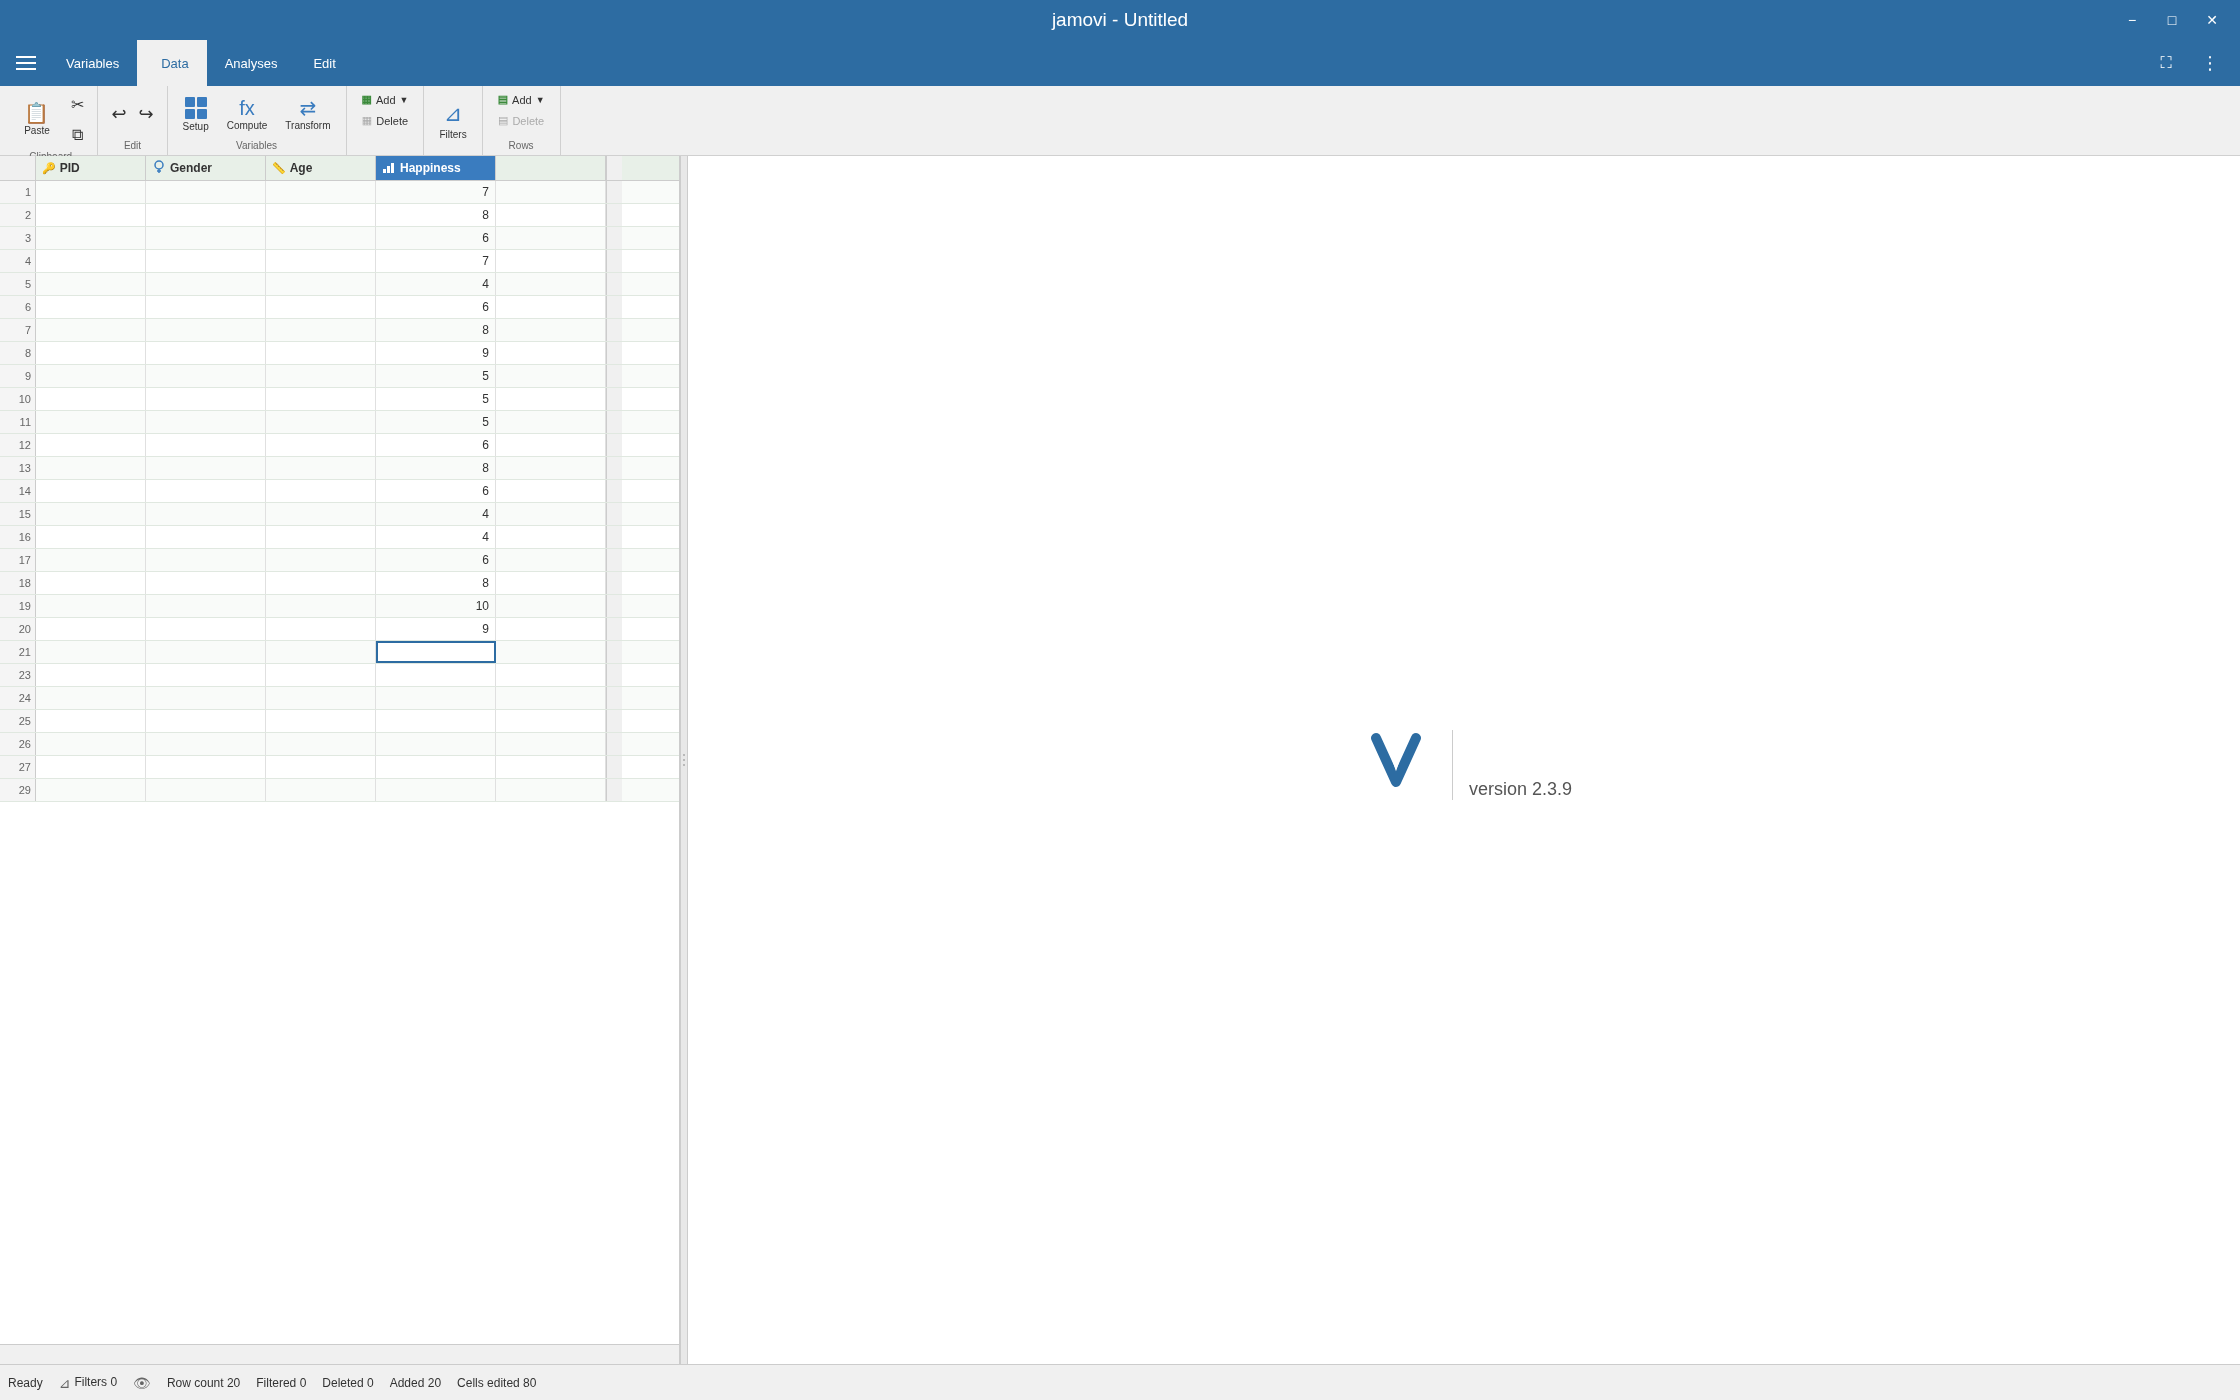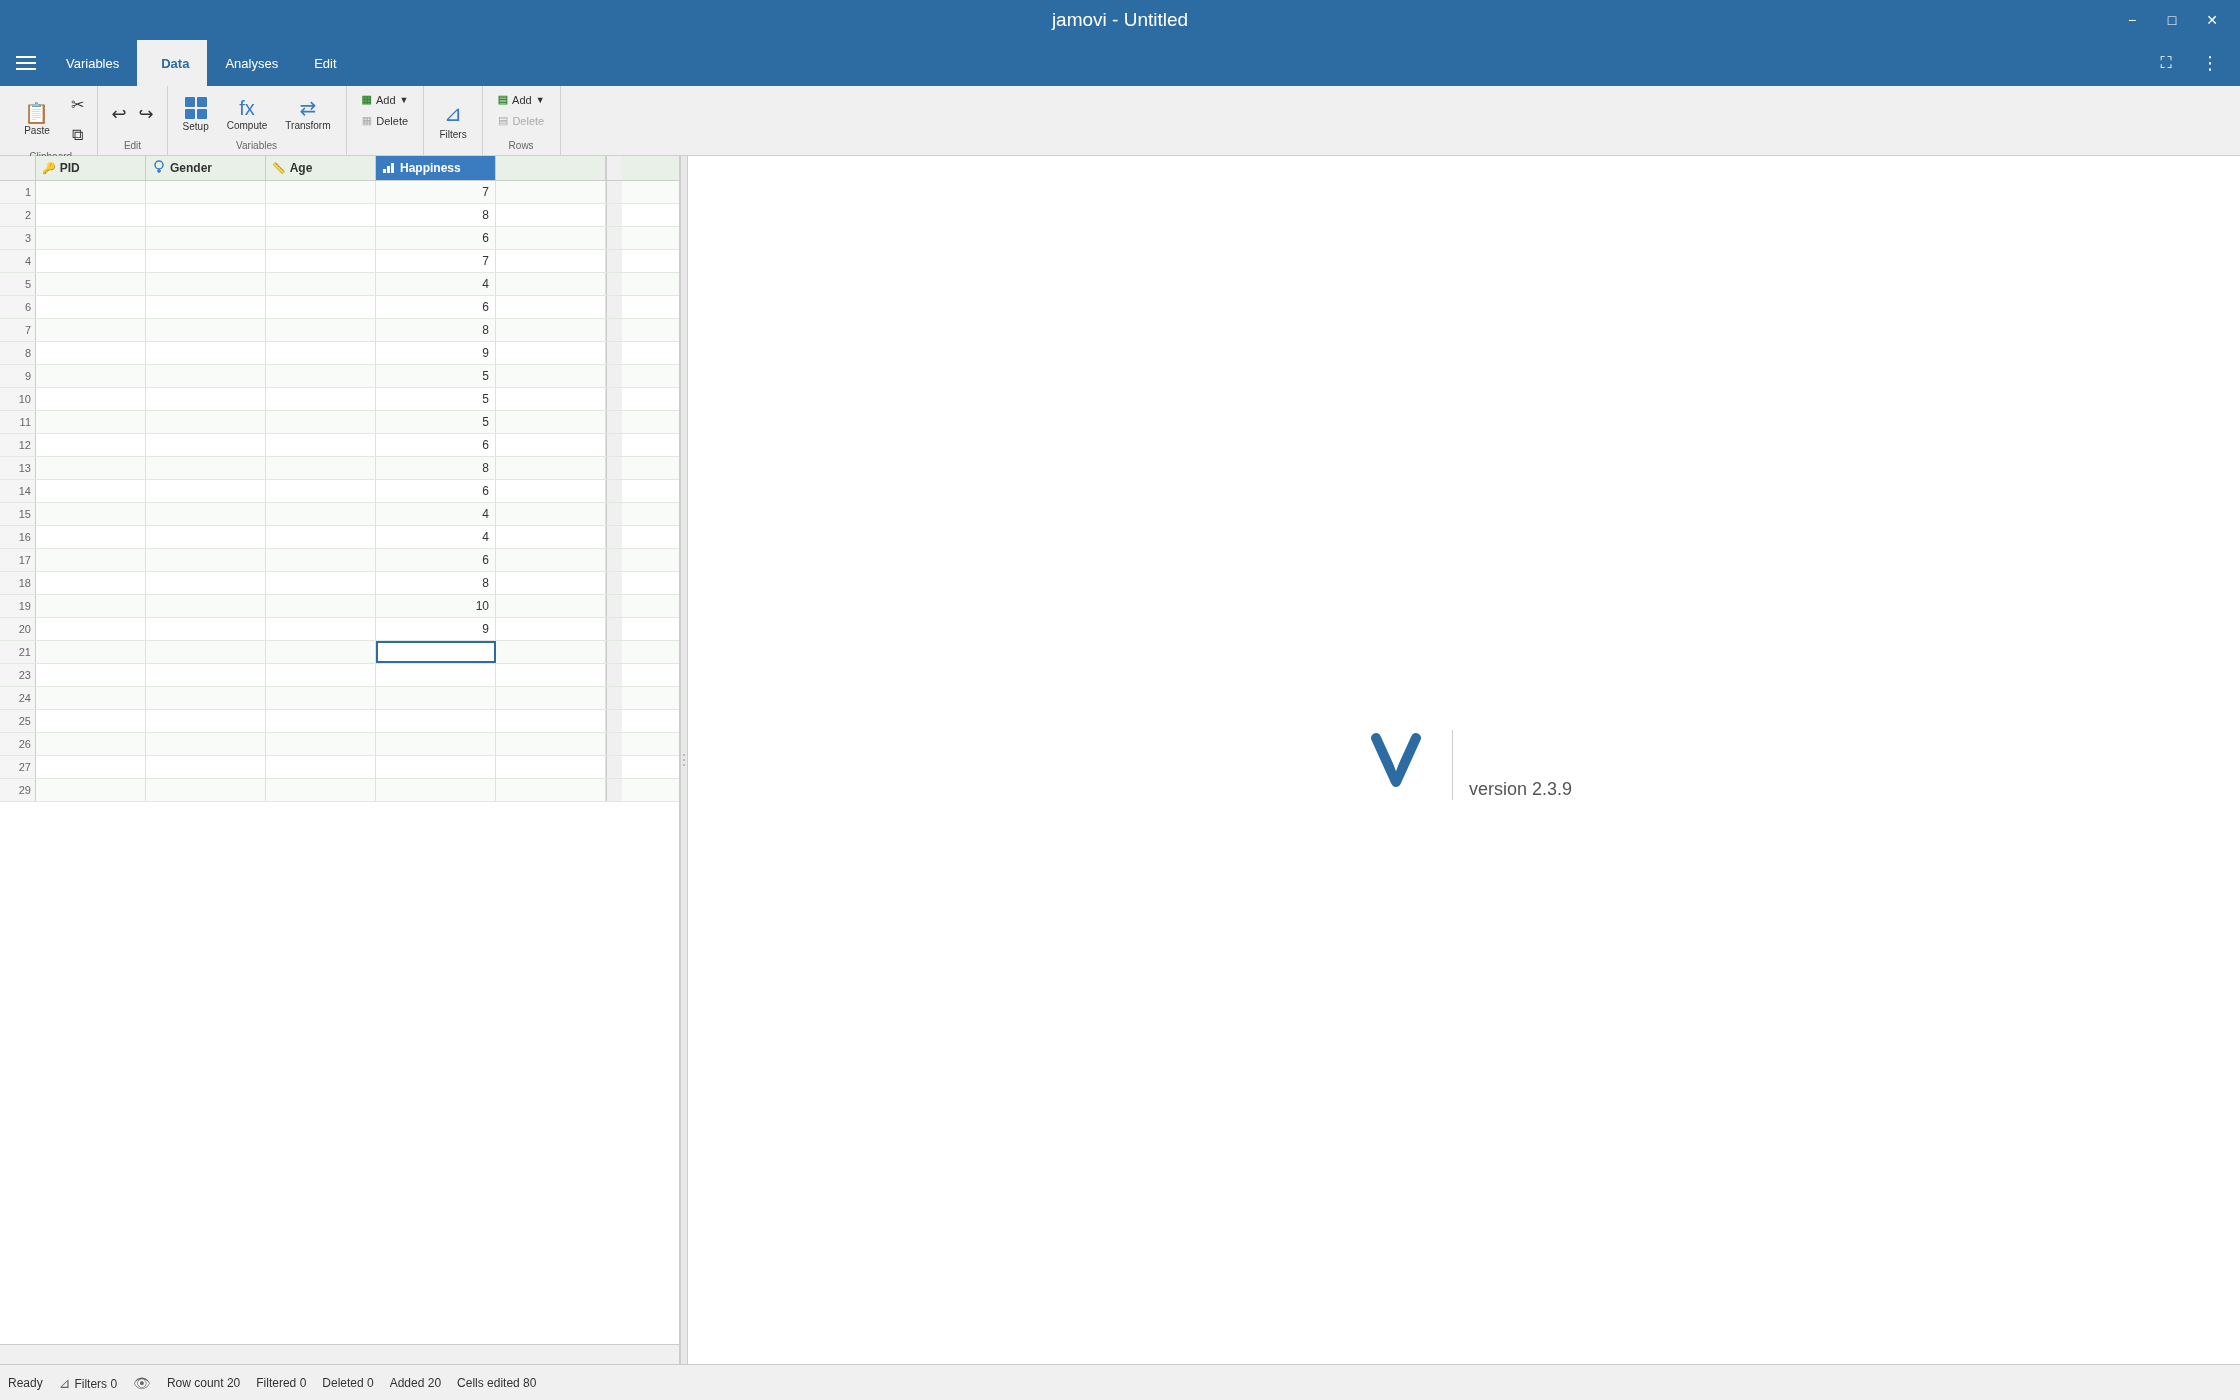--- a/index.html
+++ b/index.html
@@ -71,21 +71,21 @@
       background: transparent;
       border: none;
       padding: 10px 18px;
       font-size: 13px;
       cursor: pointer;
       height: 46px;
     }
     .menu-tab.active {
       background: #f0f0f0;
       color: #2d6ca2;
-      font-weight: 700;
+      font-weight: 400;
       padding-left: 24px;
     }
 
     
     .toolbar {
       background: #f0f0f0;
       border-bottom: 1px solid #d0d0d0;
       height: 70px;
       display: flex;
       align-items: stretch;
@@ -309,21 +309,21 @@
       border-top: 1px solid #ccc;
       display: flex;
       align-items: center;
       padding: 0 8px;
       gap: 16px;
       font-size: 12px;
       color: #333;
     }
     .status-item {
       display: flex;
-      align-items: flex-end;
+      align-items: flex-start;
       gap: 4px;
     }
     .status-icon {
       font-size: 14px;
       color: #666;
     }
 
     
     .w-pid { width: 110px; min-width: 110px; }
     .w-gender { width: 120px; min-width: 120px; }

